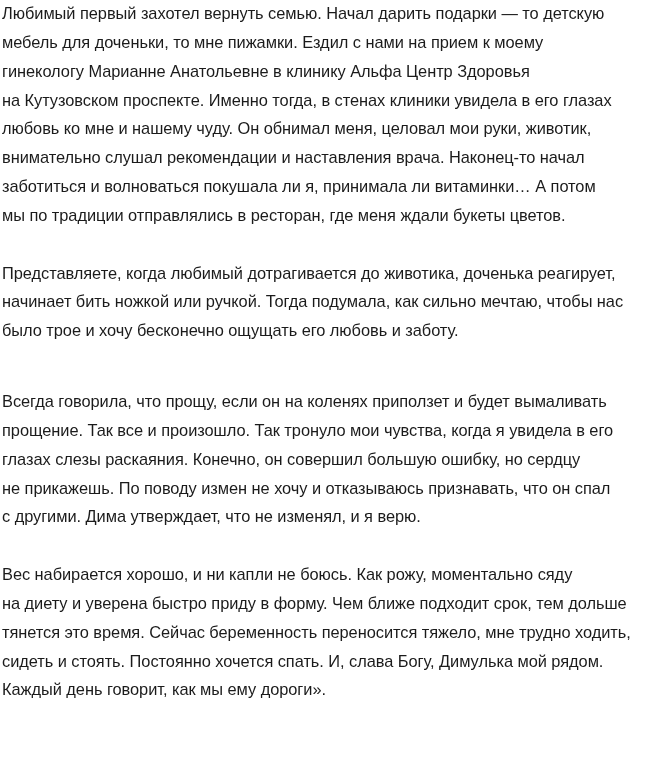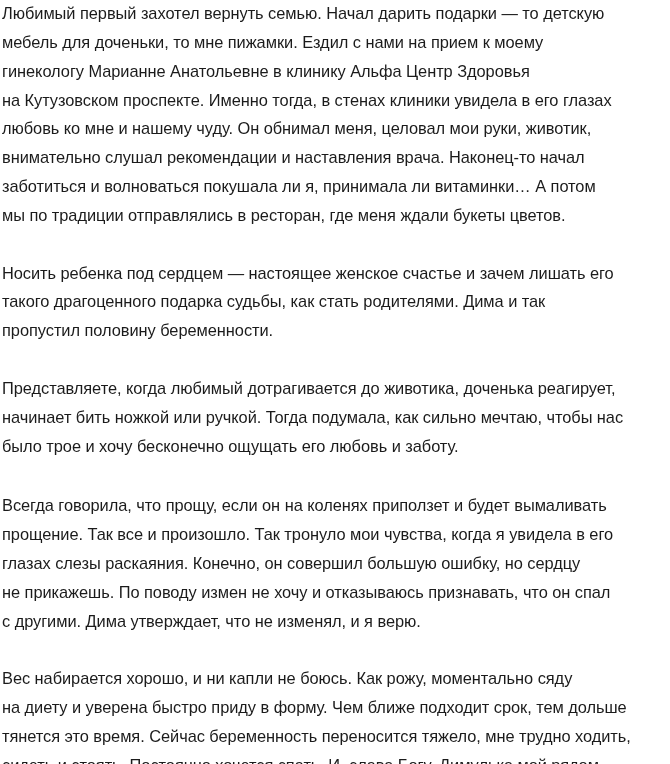--- a/index.html
+++ b/index.html
@@ -27,40 +27,37 @@
     color: #1b1b1b;
     font-size: 16.4px;
     line-height: 28.85px;
     letter-spacing: -0.05px;
     text-align: left;
     white-space: pre-line;
     font-weight: 400;
     -webkit-font-smoothing: antialiased;
   }
   .para.gap-sm { margin-top: 28.8px; }
-  .para.gap-lg { margin-top: 31px; }
+  .para.gap-lg { margin-top: 42px; }
   .first { margin-top: -1px; }
 </style>
 </head>
 <body>
 
 <div class="article">
 
   <p class="para first">Любимый первый захотел вернуть семью. Начал дарить подарки — то детскую
 мебель для доченьки, то мне пижамки. Ездил с нами на прием к моему
 гинекологу Марианне Анатольевне в клинику Альфа Центр Здоровья
 на Кутузовском проспекте. Именно тогда, в стенах клиники увидела в его глазах
 любовь ко мне и нашему чуду. Он обнимал меня, целовал мои руки, животик,
 внимательно слушал рекомендации и наставления врача. Наконец-то начал
 заботиться и волноваться покушала ли я, принимала ли витаминки… А потом
 мы по традиции отправлялись в ресторан, где меня ждали букеты цветов.</p>
 
-  <p class="para gap-sm">Носить ребенка под сердцем — настоящее женское счастье и зачем лишать его
-такого драгоценного подарка судьбы, как стать родителями. Дима и так
-пропустил половину беременности.</p>
 
   <p class="para gap-sm">Представляете, когда любимый дотрагивается до животика, доченька реагирует,
 начинает бить ножкой или ручкой. Тогда подумала, как сильно мечтаю, чтобы нас
 было трое и хочу бесконечно ощущать его любовь и заботу.</p>
 
 
   <p class="para gap-lg">Всегда говорила, что прощу, если он на коленях приползет и будет вымаливать
 прощение. Так все и произошло. Так тронуло мои чувства, когда я увидела в его
 глазах слезы раскаяния. Конечно, он совершил большую ошибку, но сердцу
 не прикажешь. По поводу измен не хочу и отказываюсь признавать, что он спал

